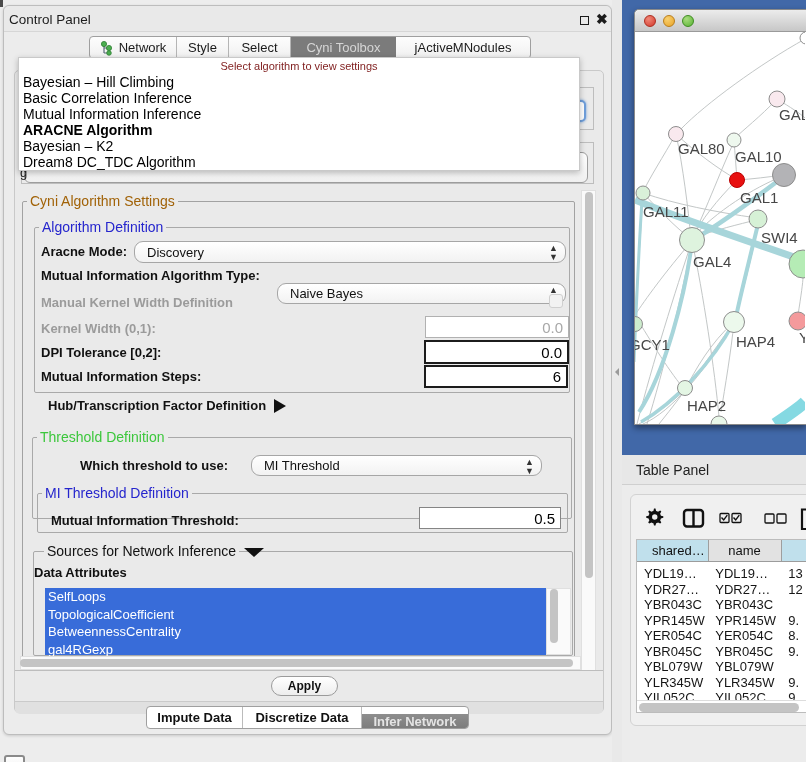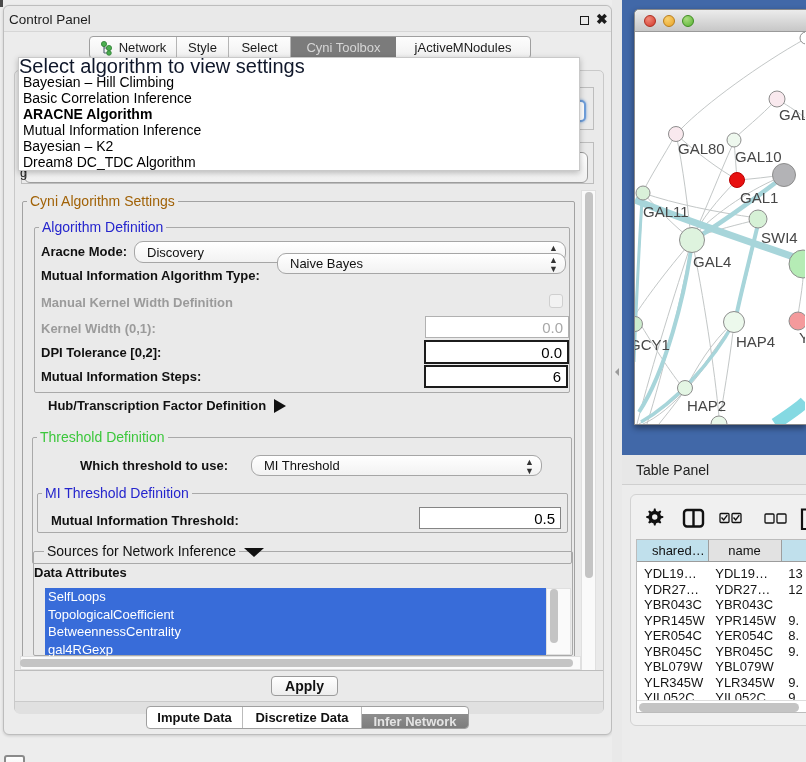--- a/index.html
+++ b/index.html
@@ -44,36 +44,36 @@
   display:flex; align-items:center; justify-content:flex-end; padding-right:5px; }
 
 #dlist { background:#386cd9; color:#fff; font-size:13px; line-height:17.5px;
   padding:0 0 0 3px; }
 
 .sbtrack { position:absolute; background:#fafafa; border:1px solid #e0e0e0; }
 .sbthumb { position:absolute; background:#c4c4c4; border-radius:5px; }
 
 #apply { left:256px; top:605px; width:67px; height:20px; position:absolute;
   background:linear-gradient(#ffffff,#ededed); border:1px solid #9b9b9b;
-  border-radius:4px; font-size:14px; font-weight:bold; text-align:center;
+  border-radius:10px; font-size:12px; font-weight:bold; text-align:center;
   line-height:18px; color:#111; }
 
 #bottabs { left:142px; top:700px; height:23px; display:flex; position:absolute;
   border:1px solid #9f9f9f; border-radius:4px; overflow:hidden;
   background:#fff; font-size:13px; font-weight:bold; }
 #bottabs .seg { display:flex; align-items:center; justify-content:center; color:#111;
   border-right:1px solid #bbb; }
 #bottabs .seg.sel { background:linear-gradient(#8e8e8e,#7d7d7d); color:#e4e4e4;
   border-right:none; }
 #bottabs .seg:last-child { border-right:none; }
 
 #popup { left:18px; top:57px; width:562px; height:114px;
   background:#fff; border:1px solid #c9c9c9; box-shadow:0 2px 6px rgba(0,0,0,0.25);
   font-size:13px; }
-#popup .prompt { text-align:left; color:#0f172a; height:16px; line-height:17px; font-size:20px; }
+#popup .prompt { text-align:center; color:#7f1d1d; height:16px; line-height:17px; font-size:11px; }
 #popup .it { height:16px; line-height:16px; padding-left:4px; color:#000; font-size:14px; }
 
 #divider { left:612px; top:0; width:10px; height:762px; background:#e9e9e9; }
 #desktop { left:622px; top:0; width:184px; height:455px; background:#4168a8; }
 #netwin { left:634px; top:9px; width:172px; height:416px; background:#fff;
   border:1px solid #8a8a8a; border-right:none; border-radius:5px 0 0 0;
   box-shadow:0 3px 6px rgba(0,0,0,0.45); }
 #nettitle { width:100%; height:22px; background:linear-gradient(#ececec,#c7c7c7);
   border-bottom:1px solid #9a9a9a; border-radius:5px 0 0 0; position:relative; }
 .light { position:absolute; top:5px; width:12px; height:12px; border-radius:50%; }
@@ -128,34 +128,34 @@
       <div class="grp" style="left:7px;top:130px;width:553px;height:467px;border-color:#a2a2a2;">
         <span class="lbl" style="color:#a16207;">Cyni Algorithm Settings</span>
       </div>
 
       <div class="grp" style="left:19px;top:156px;width:536px;height:166px;">
         <span class="lbl" style="color:#2525cd;">Algorithm Definition</span>
       </div>
       <label class="f" style="left:26px;top:173px;">Aracne Mode:</label>
       <div class="combo" style="left:119px;top:170px;width:432px;height:22px;">Discovery<span class="arr">▲<br>▼</span></div>
       <label class="f" style="left:26px;top:197px;">Mutual Information Algorithm Type:</label>
-      <div class="combo" style="left:262px;top:182px;width:289px;height:21px;">Naive Bayes<span class="arr">▲<br>▼</span></div>
+      <div class="combo" style="left:262px;top:212px;width:289px;height:21px;">Naive Bayes<span class="arr">▲<br>▼</span></div>
       <label class="f dis" style="left:26px;top:224px;">Manual Kernel Width Definition</label>
       <div class="abs" style="left:534px;top:223px;width:14px;height:14px;background:#f2f2f2;border:1px solid #cfcfcf;border-radius:3px;"></div>
       <label class="f dis" style="left:26px;top:250px;">Kernel Width (0,1):</label>
       <div class="tf" style="left:410px;top:245px;width:144px;height:22px;border:1px solid #b1b1b1;color:#a8a8a8;">0.0</div>
       <label class="f" style="left:26px;top:274px;">DPI Tolerance [0,2]:</label>
       <div class="tf" style="left:409px;top:269px;width:145px;height:24px;border:2px solid #1c1c1c;color:#000;">0.0</div>
       <label class="f" style="left:26px;top:298px;">Mutual Information Steps:</label>
       <div class="tf" style="left:409px;top:294px;width:144px;height:23px;border:2px solid #1c1c1c;color:#000;">6</div>
 
       <label class="f" style="left:33px;top:327px;">Hub/Transcription Factor Definition</label>
       <div class="abs" style="left:259px;top:328px;width:0;height:0;border-left:12px solid #111;border-top:7px solid transparent;border-bottom:7px solid transparent;"></div>
 
-      <div class="grp" style="left:17px;top:366px;width:540px;height:127px;">
+      <div class="grp" style="left:17px;top:366px;width:540px;height:82px;">
         <span class="lbl" style="color:#3cc73c;">Threshold Definition</span>
       </div>
       <label class="f" style="left:65px;top:387px;">Which threshold to use:</label>
       <div class="combo" style="left:220px;top:384px;width:291px;height:21px;margin-left:16px;">MI Threshold<span class="arr">▲<br>▼</span></div>
 
       <div class="grp" style="left:22px;top:422px;width:531px;height:40px;">
         <span class="lbl" style="color:#2525cd;">MI Threshold Definition</span>
       </div>
       <label class="f" style="left:36px;top:442px;">Mutual Information Threshold:</label>
       <div class="tf" style="left:404px;top:436px;width:142px;height:22px;border:1px solid #858585;color:#000;">0.5</div>
@@ -187,22 +187,22 @@
       <div class="seg" style="width:96px;">Impute Data</div>
       <div class="seg" style="width:119px;">Discretize Data</div>
       <div class="seg sel" style="width:106px;margin-top:7px;">Infer Network</div>
     </div>
   </div>
 
   <div id="popup" class="abs">
     <div class="prompt">Select algorithm to view settings</div>
     <div class="it">Bayesian – Hill Climbing</div>
     <div class="it">Basic Correlation Inference</div>
+    <div class="it">Mutual Information Inference</div>
     <div class="it bold">ARACNE Algorithm</div>
-    <div class="it">Mutual Information Inference</div>
     <div class="it">Bayesian – K2</div>
     <div class="it">Dream8 DC_TDC Algorithm</div>
   </div>
 
   <div class="abs" style="left:4px;top:755px;width:21px;height:18px;border:2px solid #8a8a8a;border-radius:3px;background:linear-gradient(#fff,#eee);"></div>
 
   <div id="divider" class="abs"></div>
   <div class="abs" style="left:615px;top:368px;width:0;height:0;border-right:4px solid #9a9a9a;border-top:4px solid transparent;border-bottom:4px solid transparent;"></div>
 
   <div id="desktop" class="abs"></div>

